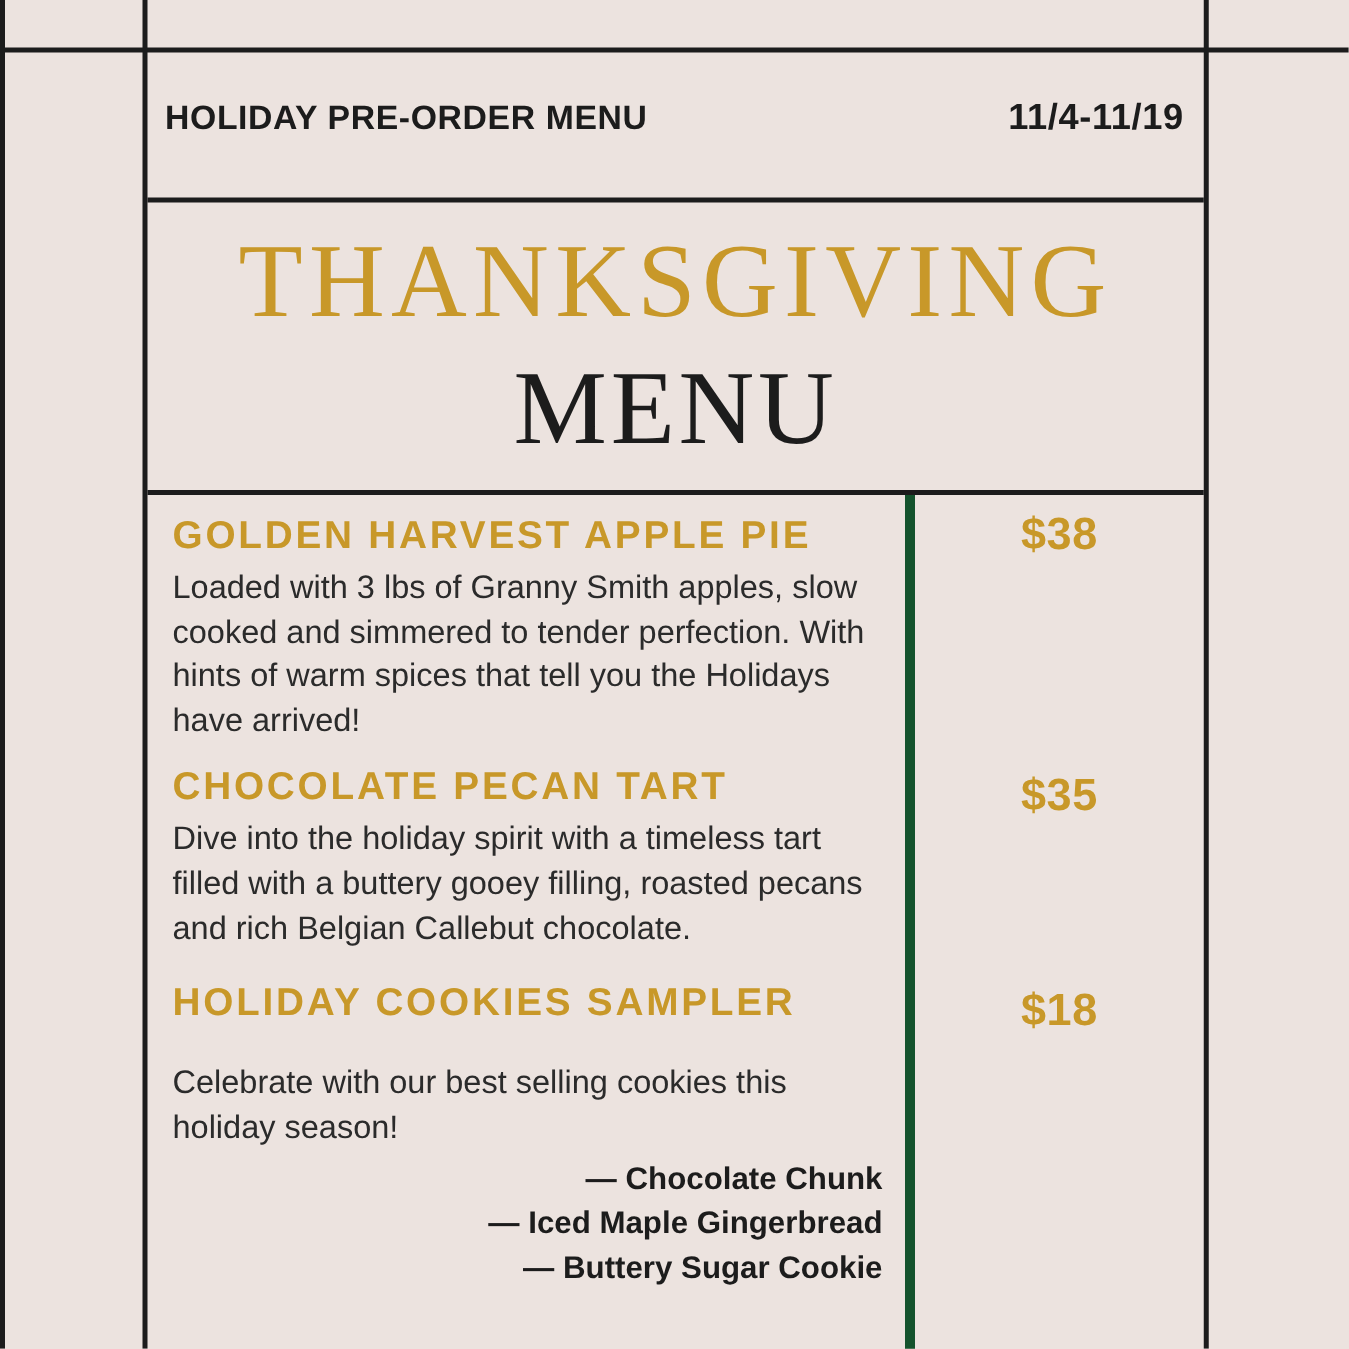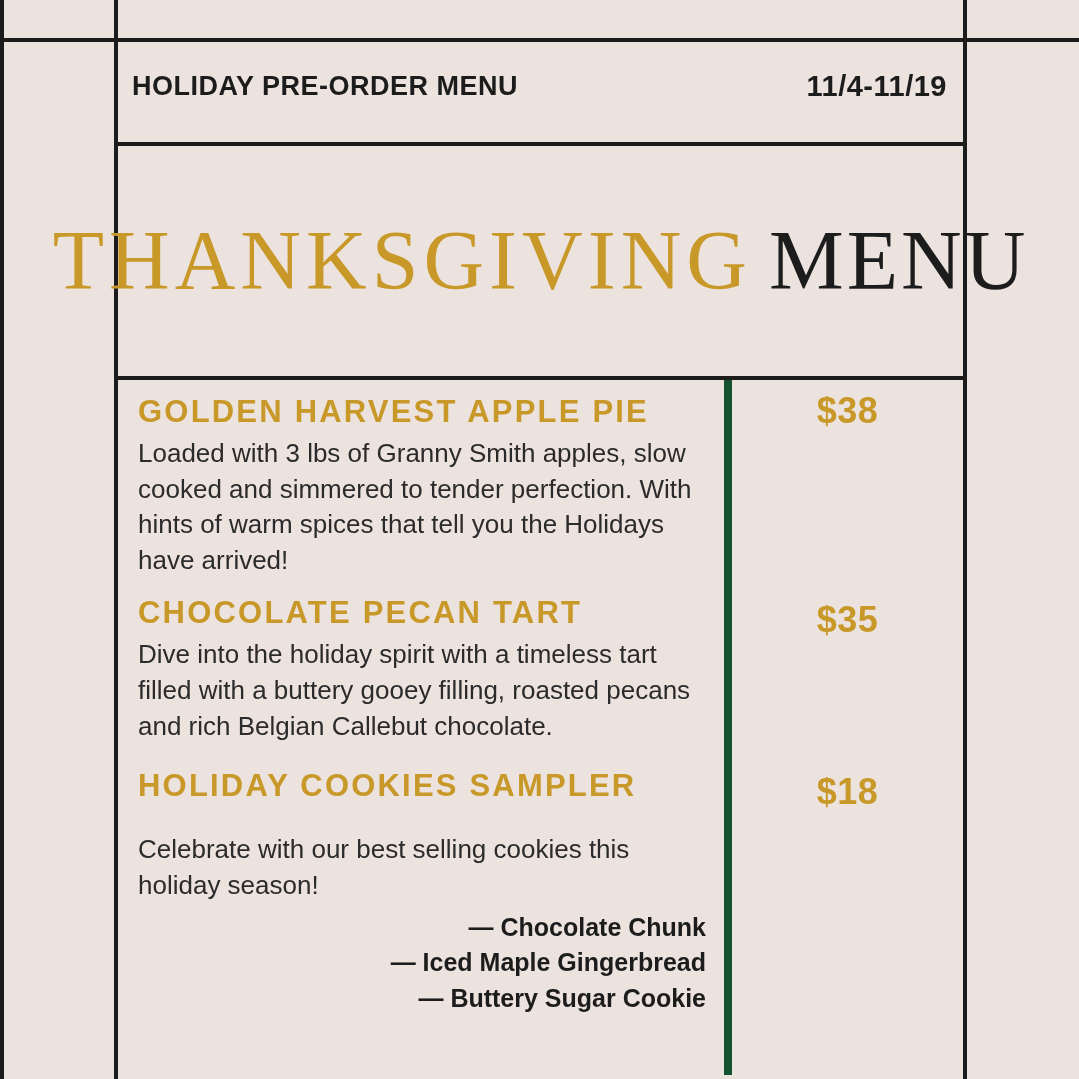--- a/index.html
+++ b/index.html
@@ -55,21 +55,21 @@
     left: 118px;
     top: 42px;
     width: 845px;
     height: 1037px;
     box-sizing: border-box;
   }
 
   
   .header-strip {
     position: relative;
-    height: 104px;
+    height: 120px;
     border-bottom: 4px solid #1c1c1c;
     display: flex;
     align-items: center;
     justify-content: space-between;
     padding: 0 16px 12px 14px;
     box-sizing: border-box;
   }
   .header-label {
     font-weight: bold;
     font-size: 27px;
@@ -81,21 +81,21 @@
     font-size: 29px;
     letter-spacing: 0.5px;
     color: #1c1c1c;
   }
 
   
   .title-block {
     height: 234px;
     border-bottom: 4px solid #1c1c1c;
     display: flex;
-    flex-direction: row;
+    flex-direction: column;
     align-items: center;
     justify-content: center;
     box-sizing: border-box;
     gap: 17px;
   }
   .title-line1 {
     font-family: "Liberation Serif", serif;
     font-size: 84px;
     letter-spacing: 5px;
     color: #c89829;

